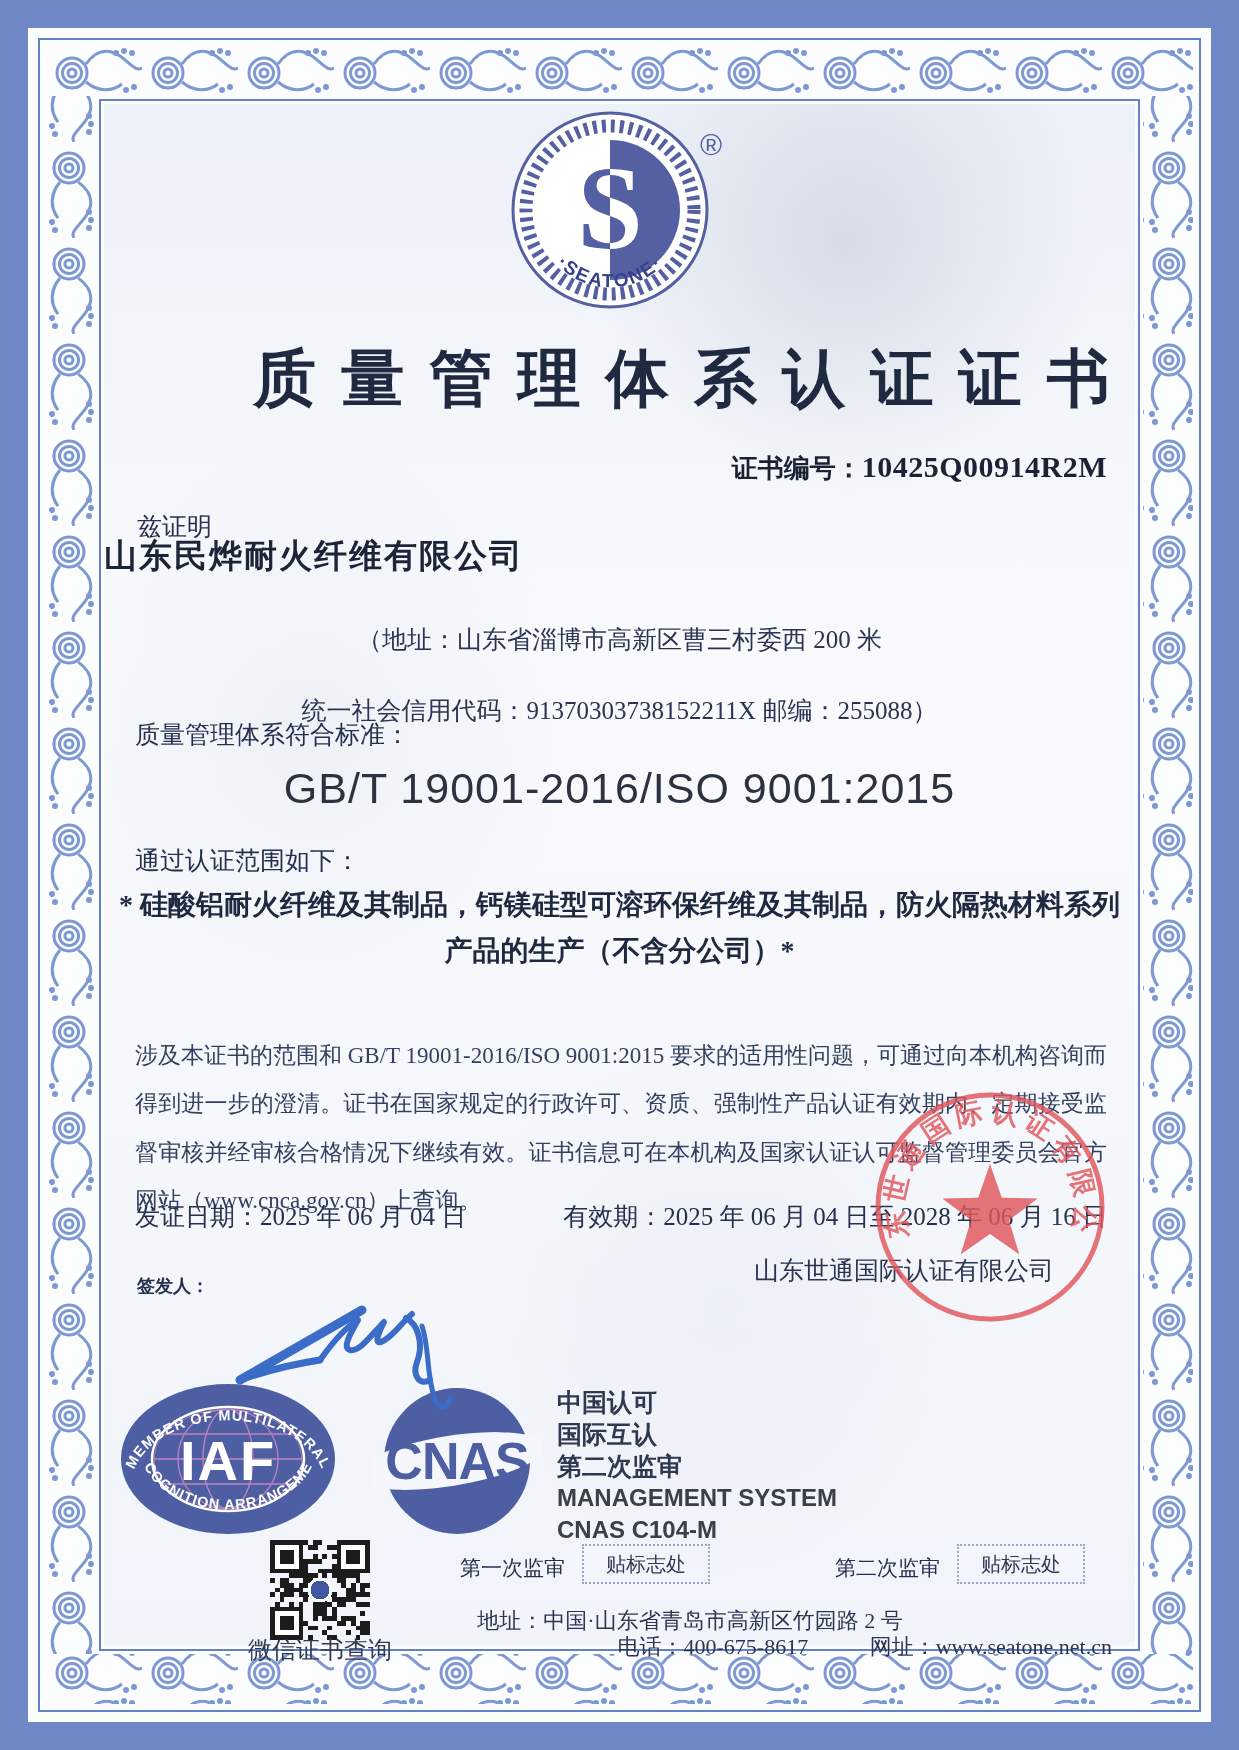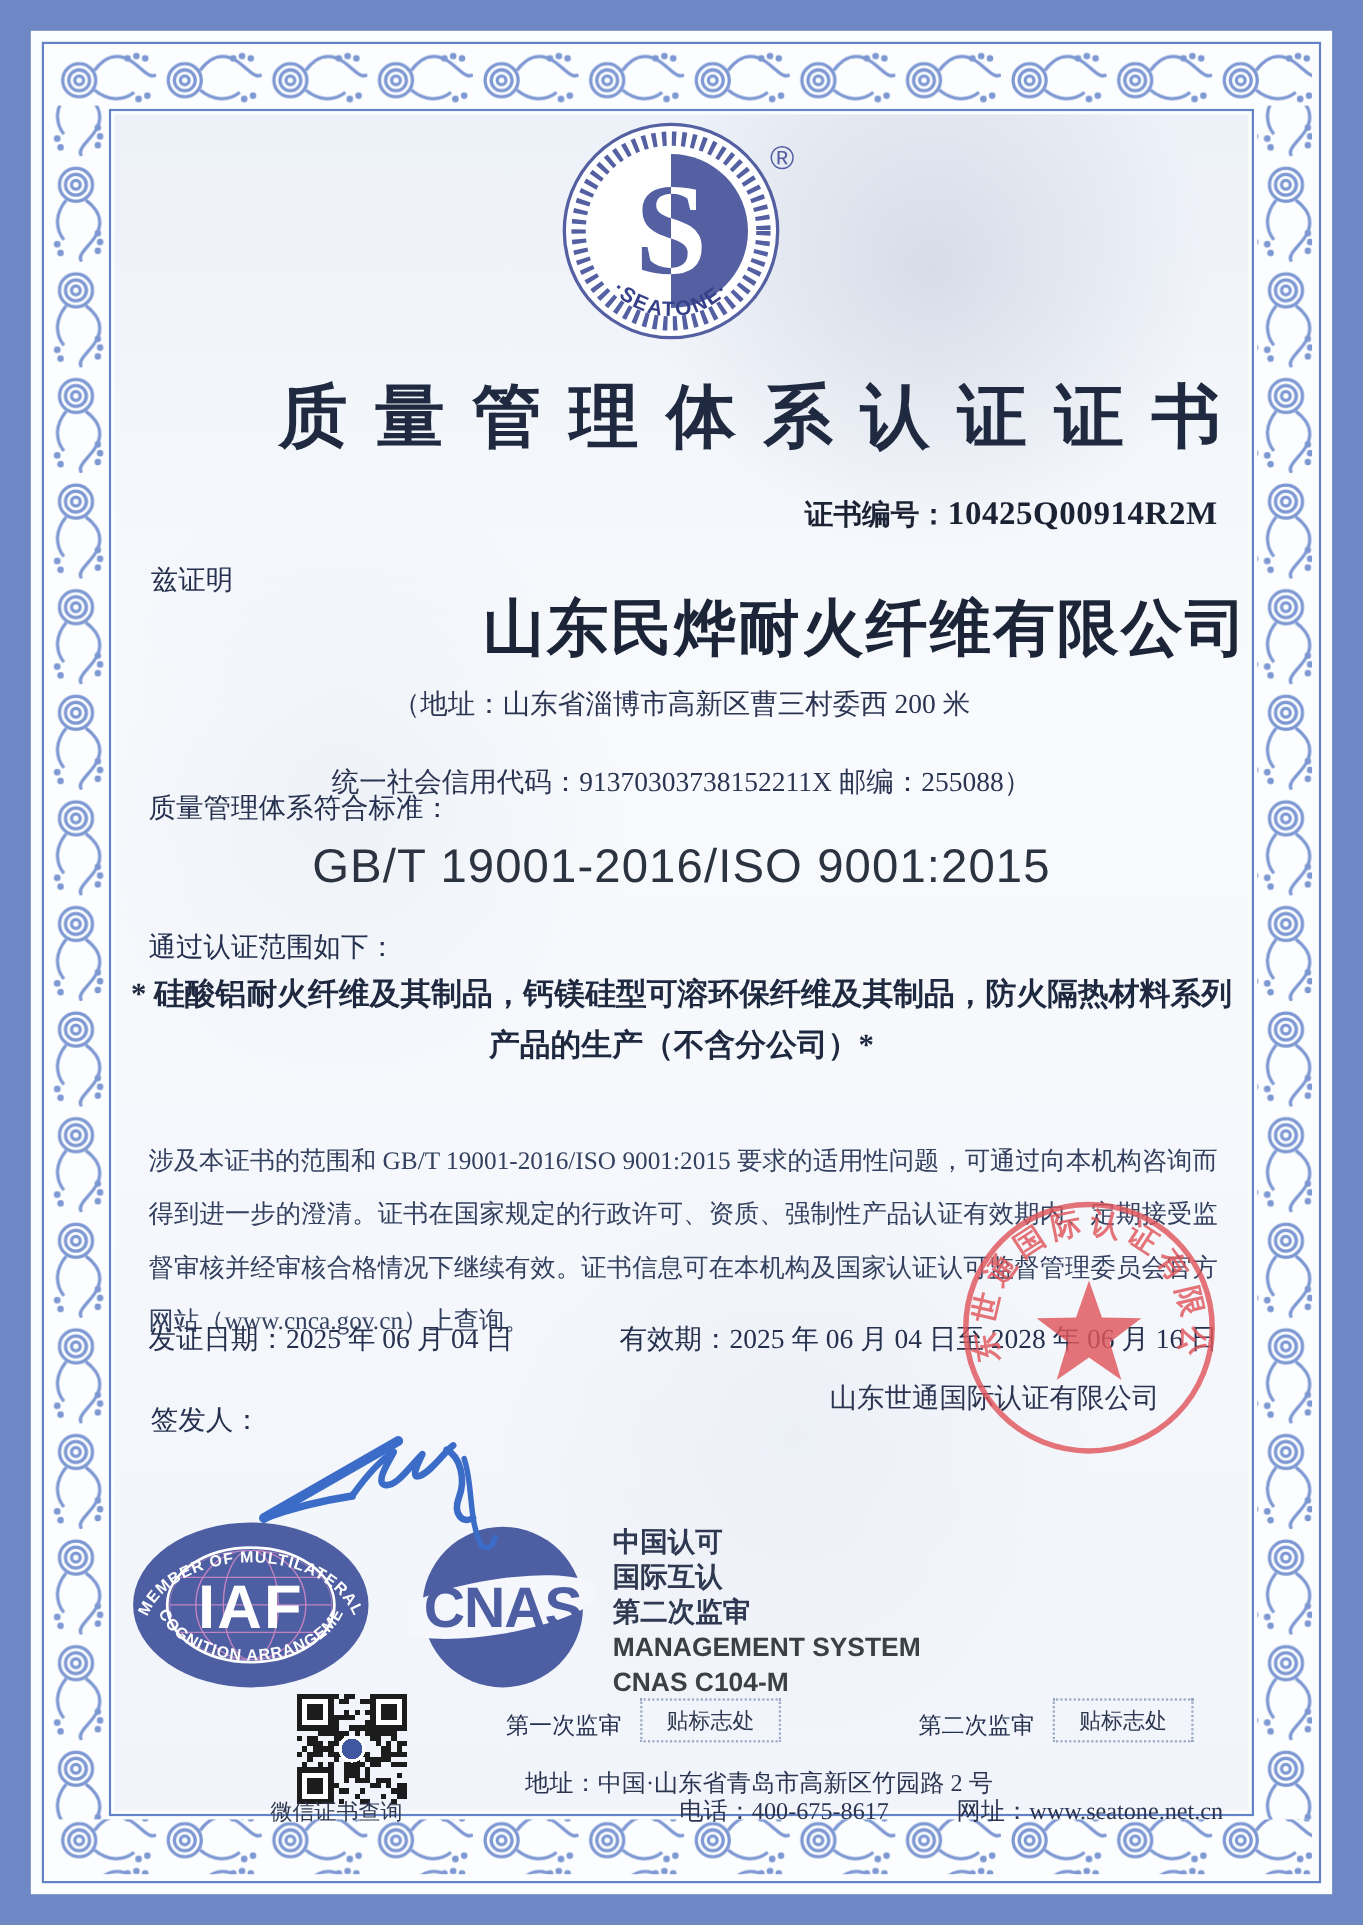--- a/index.html
+++ b/index.html
@@ -15,43 +15,43 @@
       radial-gradient(circle at 20% 40%, rgba(185,195,215,.15), rgba(185,195,215,0) 22%),
       radial-gradient(circle at 60% 78%, rgba(185,195,215,.12), rgba(185,195,215,0) 20%),
       linear-gradient(180deg,#edf1f8 0%,#f8fafd 35%,#f1f4fa 100%);
   }
   .abs{position:absolute;}
   .title{left:12px;right:0;top:232px;text-align:right;font-size:63px;font-weight:600;color:#1f2940;
          letter-spacing:.40em;text-indent:.40em;}
   .certno{top:346px;right:28px;font-size:26px;font-weight:bold;color:#1a2233;}
   .certno .num{font-size:30px;letter-spacing:.5px;}
   .certify{left:33px;top:406px;font-size:25px;}
-  .company{left:0;right:0;top:430px;text-align:right;font-size:56px;font-weight:bold;color:#1c2538;letter-spacing:2px;}
+  .company{left:0;right:0;top:430px;text-align:left;font-size:33px;font-weight:bold;color:#1c2538;letter-spacing:2px;}
   .addr1{left:0;right:0;top:519px;text-align:center;font-size:25px;color:#2b3552;}
   .addr2{left:0;right:0;top:562px;text-align:center;font-size:25px;color:#2b3552;margin-top:28px;}
   .std-label{left:31px;top:614px;font-size:25px;}
   .std-value{left:0;right:0;top:660px;text-align:center;font-size:43px;color:#2b3240;
              font-family:"Liberation Sans","DejaVu Sans",sans-serif;letter-spacing:1px;}
   .scope-label{left:31px;top:740px;font-size:25px;}
   .scope-text{left:15px;width:1001px;top:778px;text-align:center;font-size:28px;font-weight:bold;
               color:#1e2940;line-height:1.65;}
   .legal{left:31px;width:972px;top:928px;font-size:23px;line-height:2.1;text-align:justify;color:#33405f;}
   .date-issue{left:31px;top:1096px;font-size:25px;}
   .date-valid{right:28px;top:1096px;font-size:25px;}
-  .signer{left:33px;top:1170px;font-size:25px;}
+  .signer{left:33px;top:1170px;font-size:18px;font-weight:bold;}
   .issuer{left:650px;top:1150px;font-size:25px;color:#2b3552;z-index:3;}
   .sig-svg{left:120px;top:1158px;z-index:4;}
   .stamp-svg{left:756px;top:968px;z-index:6;opacity:.82;}
   .iaf-svg{left:14px;top:1278px;}
   .cnas-svg{left:268px;top:1282px;}
   .cnas-block{left:453px;top:1282px;line-height:32px;color:#2e3850;}
   .cnas-block .zh{font-size:25px;font-family:"Liberation Sans","DejaVu Sans",sans-serif;font-weight:600;}
   .cnas-block .en{font-size:24px;font-family:"Liberation Sans","DejaVu Sans",sans-serif;font-weight:bold;color:#3a4046;}
   .qr-wrap{left:166px;top:1436px;width:100px;height:100px;}
-  .qr-caption{left:142px;top:1530px;width:148px;font-size:20px;color:#2e3850;}
+  .qr-caption{left:142px;top:1530px;width:148px;text-align:center;font-size:24px;color:#2e3850;}
   .audit-label1{left:356px;top:1450px;font-size:21px;}
   .audit-label2{left:731px;top:1450px;font-size:21px;}
   .audit-box1{left:478px;top:1440px;}
   .audit-box2{left:853px;top:1440px;}
   .audit-box{width:128px;height:40px;border:2px dotted #9aa7c4;display:flex;align-items:center;justify-content:center;
              font-size:20px;color:#2e3850;box-sizing:border-box;}
   .note{left:136px;width:900px;top:1474px;text-align:center;font-size:22px;color:#2b3552;}
   .address{left:136px;width:900px;top:1502px;text-align:center;font-size:22px;color:#2b3552;}
   .phones{left:136px;width:900px;top:1528px;text-align:right;font-size:22px;color:#2b3552;}
   .phones span{margin:0 28px;}

